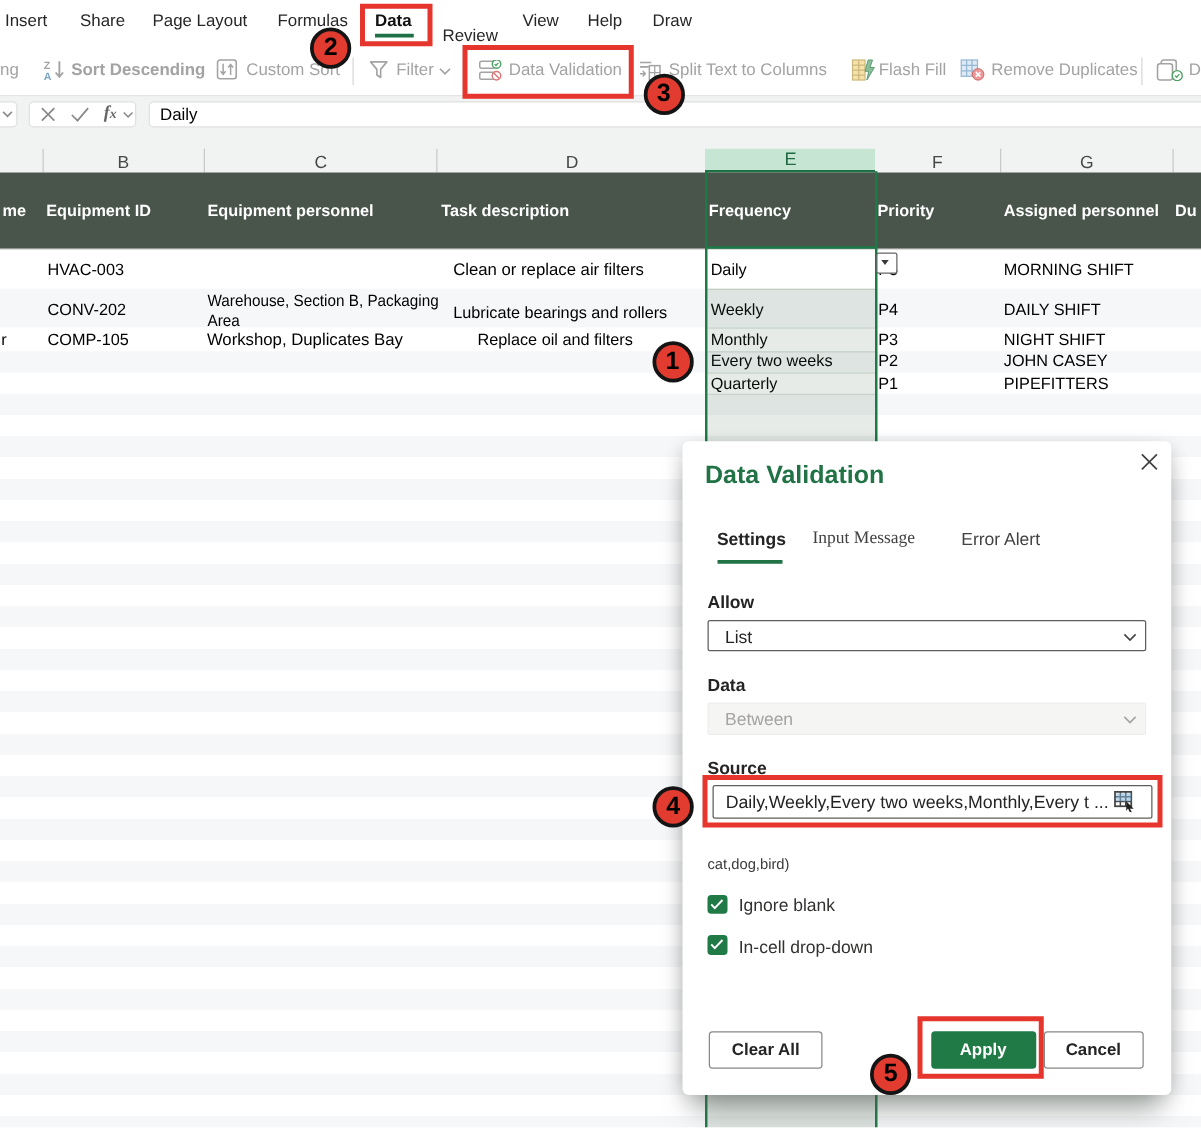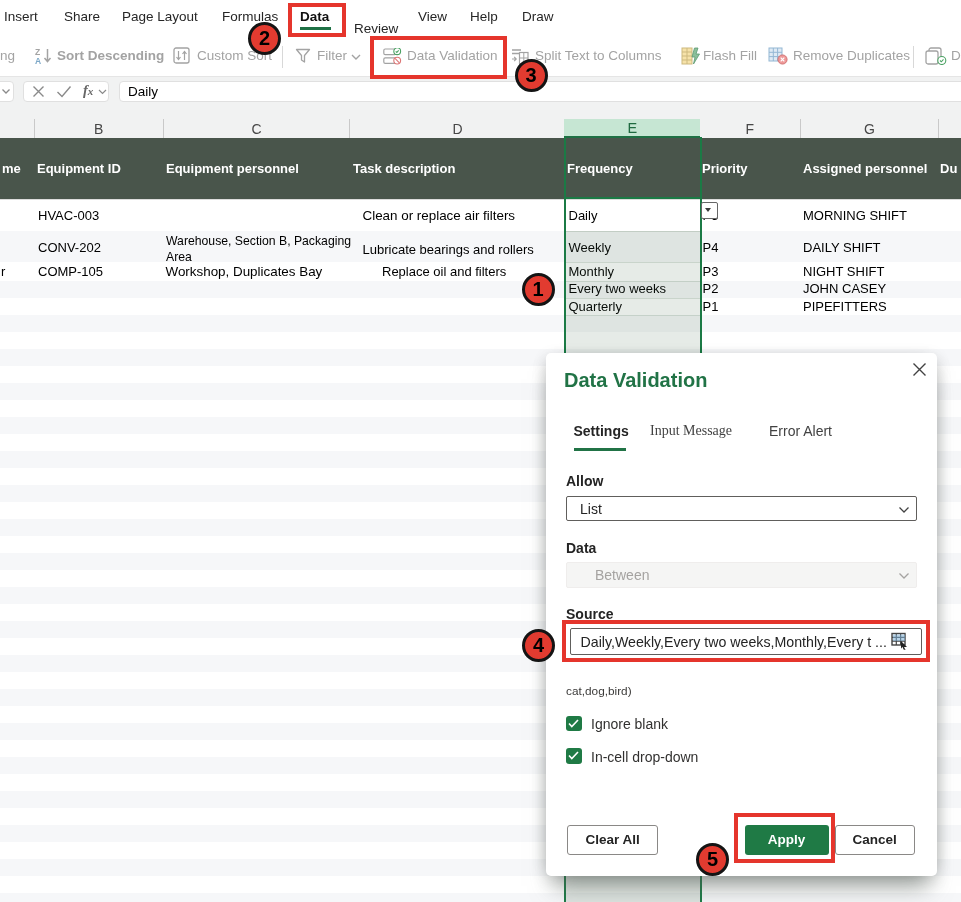--- a/index.html
+++ b/index.html
@@ -201,21 +201,21 @@
     <span class="t dlg-label" style="left:20px;top:120px;line-height:16px;">Allow</span>
     <div class="abs" style="left:20px;top:142.5px;width:350.5px;height:25px;border:1px solid #605e5c;border-radius:2px;background:#fff;">
       <span class="t" style="left:13px;top:4px;font-size:14px;color:#242424;">List</span>
       <svg class="abs" style="left:331px;top:9px;" width="12" height="8" viewBox="0 0 12 8">
         <path d="M1.5 1.5 l4.5 4.5 l4.5-4.5" stroke="#424242" stroke-width="1.3" fill="none"></path>
       </svg>
     </div>
 
     <span class="t dlg-label" style="left:20px;top:187px;line-height:16px;">Data</span>
     <div class="abs" style="left:20px;top:209px;width:350.5px;height:25.5px;border:1px solid #efedec;border-radius:2px;background:#f5f5f4;">
-      <span class="t" style="left:28px;top:4px;font-size:14px;color:#a5a3a1;">Between</span>
+      <span class="t" style="left:13px;top:4px;font-size:14px;color:#a5a3a1;">Between</span>
       <svg class="abs" style="left:331px;top:9px;" width="12" height="8" viewBox="0 0 12 8">
         <path d="M1.5 1.5 l4.5 4.5 l4.5-4.5" stroke="#a5a3a1" stroke-width="1.3" fill="none"></path>
       </svg>
     </div>
 
     <span class="t dlg-label" style="left:20px;top:252.5px;line-height:16px;">Source</span>
     <div class="abs" style="left:24px;top:275px;width:352px;height:27px;border:1px solid #605e5c;border-radius:2px;background:#fff;overflow:hidden;">
       <span class="t" style="left:9.5px;top:5px;font-size:14.2px;color:#242424;">Daily,Weekly,Every two weeks,Monthly,Every t ...</span>
     </div>
     <svg class="abs" style="left:345px;top:279px;" width="18" height="18" viewBox="0 0 18 18">

